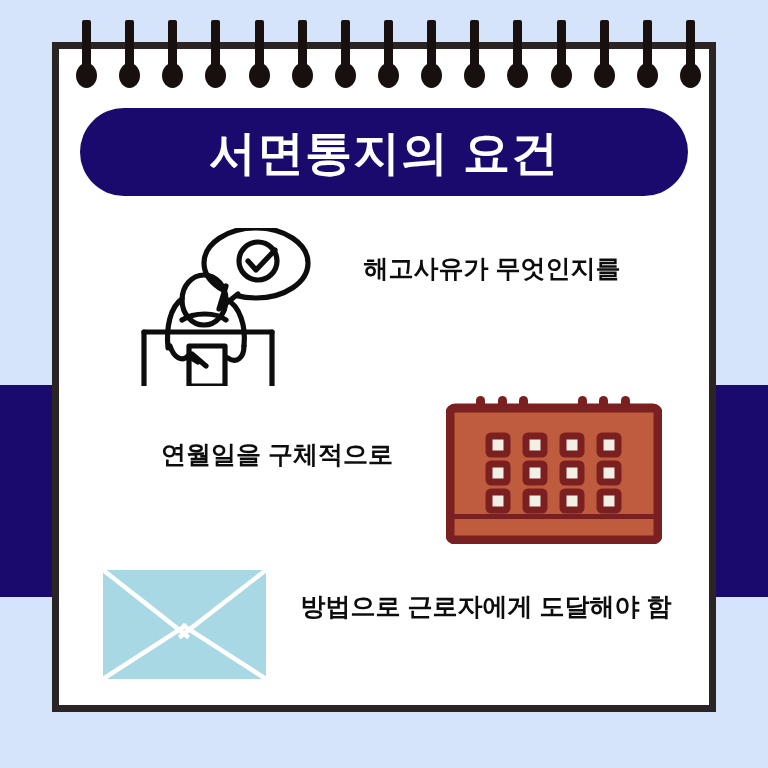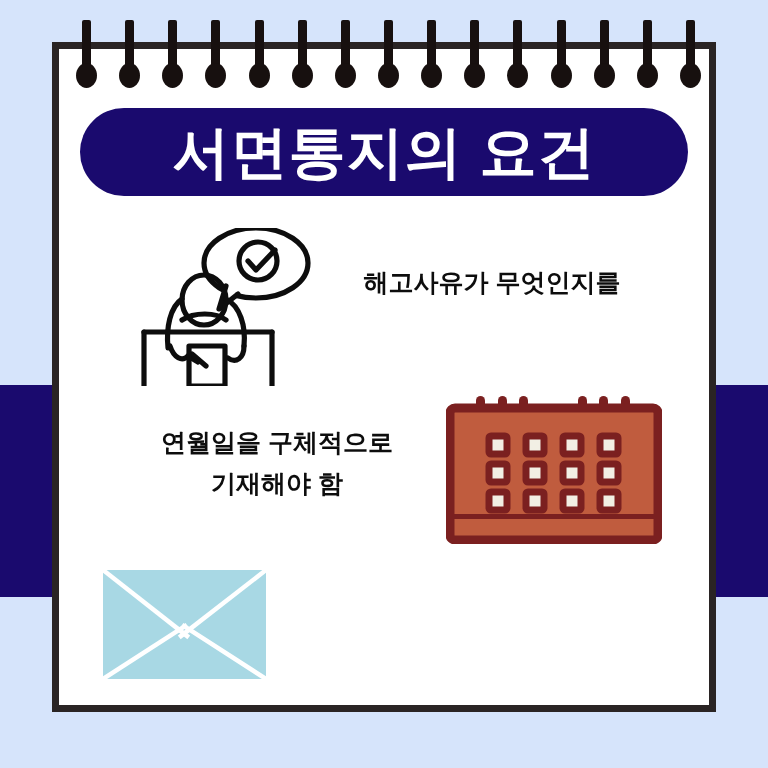--- a/index.html
+++ b/index.html
@@ -82,42 +82,42 @@
     height: 88px;
     background: #1a0a6e;
     border-radius: 44px;
     display: flex;
     align-items: center;
     justify-content: center;
     z-index: 6;
   }
   .title-text {
     color: #ffffff;
-    font-size: 57px;
+    font-size: 47px;
     font-weight: bold;
     letter-spacing: 1px;
     line-height: 1;
     white-space: nowrap;
   }
 
   
   .text-block {
     position: absolute;
     z-index: 6;
     color: #0d0d0d;
     font-size: 25px;
     font-weight: bold;
     line-height: 1.62;
     text-align: center;
     white-space: nowrap;
   }
   .text-block .line { display: block; }
 
-  #row1-text { left: 306px; top: 262px; width: 372px; }
-  #row2-text { left: 112px; top: 422px; width: 330px; }
+  #row1-text { left: 306px; top: 248px; width: 372px; }
+  #row2-text { left: 112px; top: 434px; width: 330px; }
   #row3-text { left: 280px; top: 586px; width: 412px; }
 
   
   .person-icon {
     position: absolute;
     left: 134px;
     top: 228px;
     width: 182px;
     height: 158px;
     z-index: 6;
@@ -205,21 +205,20 @@
       </g>
     </svg>
   </div>
 
   <div class="text-block" id="row1-text">
     <span class="line">해고사유가 무엇인지를</span>
   </div>
 
   <div class="text-block" id="row2-text">
     <span class="line">연월일을 구체적으로</span>
-    <span class="line">기재해야 함</span>
   </div>
 
   <div class="calendar-icon">
     <svg viewBox="0 0 216 148" width="216" height="148" aria-hidden="true">
 
       <g fill="#7b2020">
         <rect x="30" y="0" width="9" height="28" rx="4.5"></rect>
         <rect x="52" y="0" width="9" height="28" rx="4.5"></rect>
         <rect x="73" y="0" width="9" height="28" rx="4.5"></rect>
         <rect x="132" y="0" width="9" height="28" rx="4.5"></rect>
@@ -256,15 +255,16 @@
       <g stroke="#ffffff" stroke-width="4.5" fill="none" stroke-linecap="square">
         <path d="M0 0 L84 66"></path>
         <path d="M163 0 L78 66"></path>
         <path d="M0 109 L82 56"></path>
         <path d="M163 109 L81 56"></path>
       </g>
     </svg>
   </div>
 
   <div class="text-block" id="row3-text">
+    <span class="line">방법으로 근로자에게 도달해야 함</span>
   </div>
 
 </div>
 
 </body></html>

